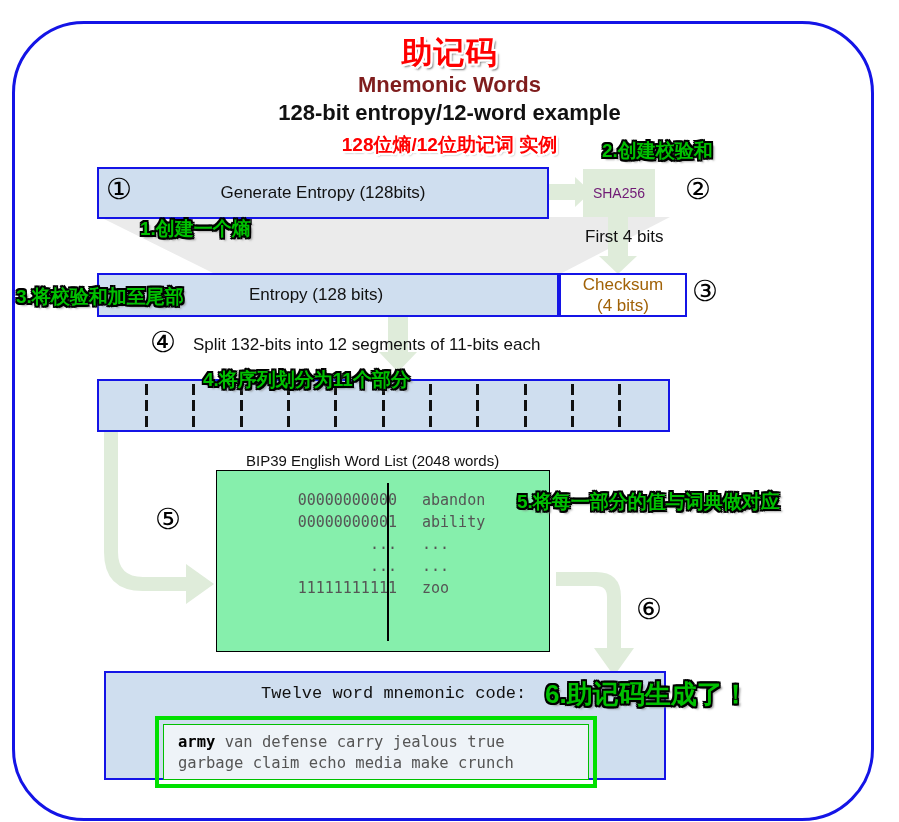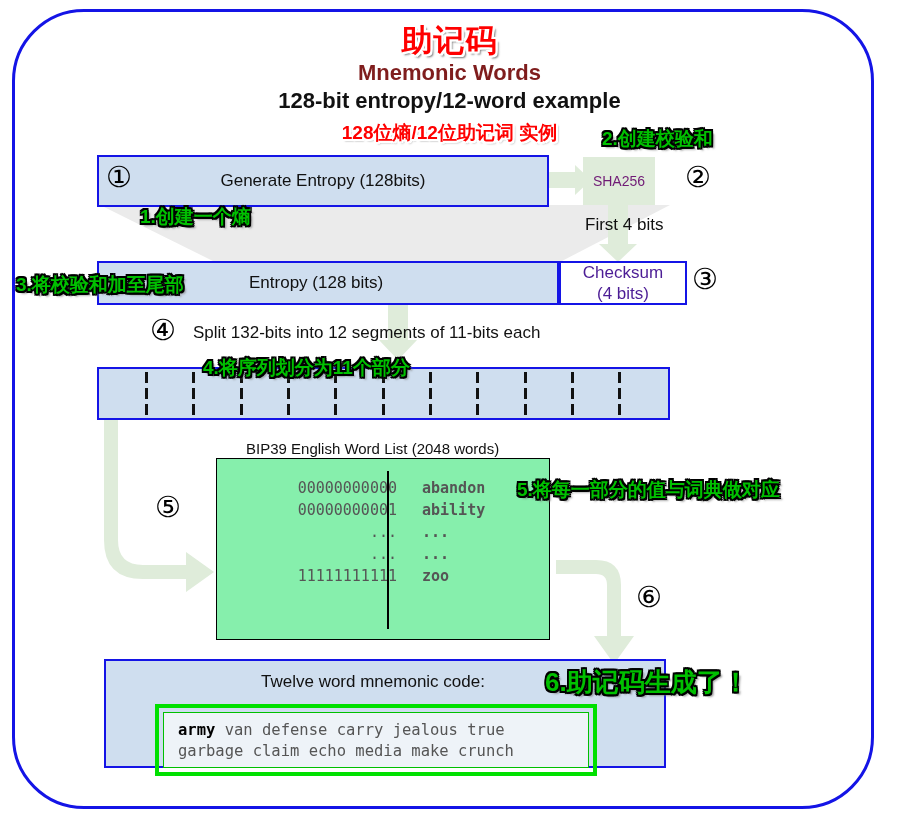--- a/index.html
+++ b/index.html
@@ -1,19 +1,19 @@
 <!DOCTYPE html>
 <html><head>
 <meta charset="utf-8">
 <style>
   html,body{margin:0;padding:0;background:#ffffff;}
   body{width:899px;height:822px;position:relative;overflow:hidden;
        font-family:"Liberation Sans","DejaVu Sans",sans-serif;}
 
-  #stage{position:absolute;left:0;top:0;width:899px;height:686px;}
+  #stage{position:absolute;left:0;top:12px;width:899px;height:686px;}
 
   
   .outer-frame{
     position:absolute;left:12px;top:9px;width:862px;height:800px;
     border:3px solid #1414e6;border-radius:72px;box-sizing:border-box;
     background:transparent;
   }
 
   
   .title-cn{
@@ -57,21 +57,21 @@
   .bluebox{
     position:absolute;box-sizing:border-box;
     border:2.5px solid #1414e6;background:#cfdeef;
     display:flex;align-items:center;justify-content:center;
     font-size:17px;color:#111;
   }
   .whitebox{
     position:absolute;box-sizing:border-box;
     border:2.5px solid #1414e6;background:#ffffff;
     display:flex;align-items:center;justify-content:center;
-    font-size:17px;color:#4c1d95;text-align:center;line-height:1.25;
+    font-size:17px;color:#a16207;text-align:center;line-height:1.25;
   }
 
   
   .circ{
     position:absolute;font-size:29px;color:#000;line-height:1;
     font-family:"DejaVu Sans",sans-serif;z-index:35;
   }
 
   
   .sha{
@@ -92,27 +92,27 @@
   .wl-caption{
     position:absolute;font-size:15px;color:#111;white-space:nowrap;
   }
   .wl-table{
     position:absolute;left:30px;top:18px;
     font-family:"DejaVu Sans Mono","Liberation Mono",monospace;
     font-size:15px;color:#555;
   }
   .wl-row{display:flex;height:22px;align-items:center;}
   .wl-bits{width:150px;text-align:right;padding-right:12px;}
-  .wl-word{width:150px;text-align:left;padding-left:13px;font-weight:bold;}
+  .wl-word{width:150px;text-align:left;padding-left:13px;}
   .wl-row.hl .wl-bits,.wl-row.hl .wl-word{color:#000;font-weight:bold;}
   .wl-divider{position:absolute;width:1.5px;background:#000;}
 
   
   .mnemonic-caption{
-    position:absolute;font-size:17px;color:#111;white-space:nowrap;
+    position:absolute;font-size:17px;color:#111;white-space:nowrap;font-family:Liberation Mono, monospace;
   }
   .green-outer{
     position:absolute;box-sizing:border-box;border:4px solid #00e000;
     background:transparent;z-index:25;
   }
   .green-inner{
     position:absolute;box-sizing:border-box;border:1.6px solid #00c000;
     background:#eef3f8;z-index:26;
     font-family:"DejaVu Sans Mono","Liberation Mono",monospace;
     font-size:15.5px;color:#555;line-height:21px;

